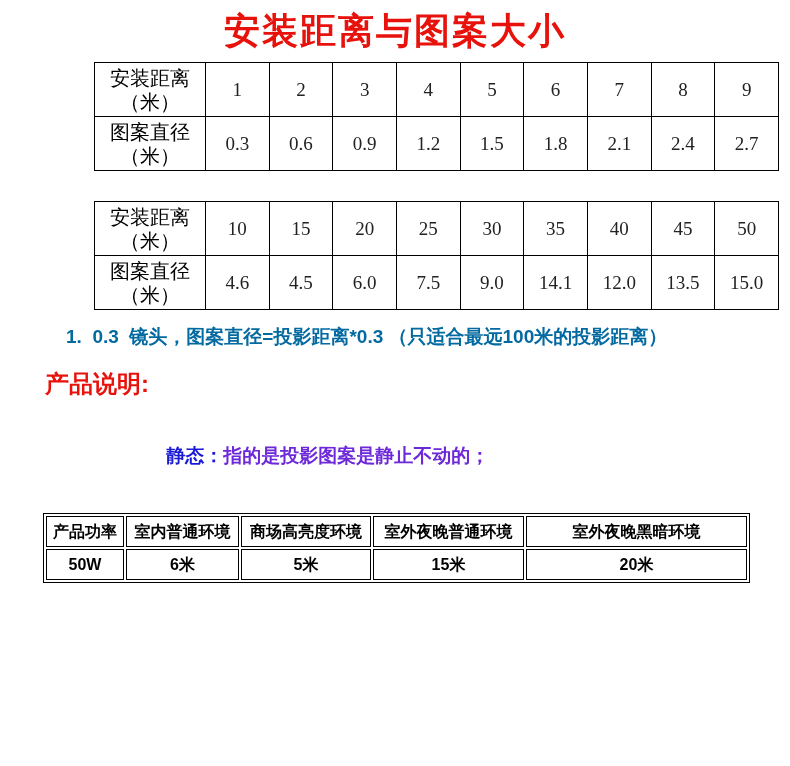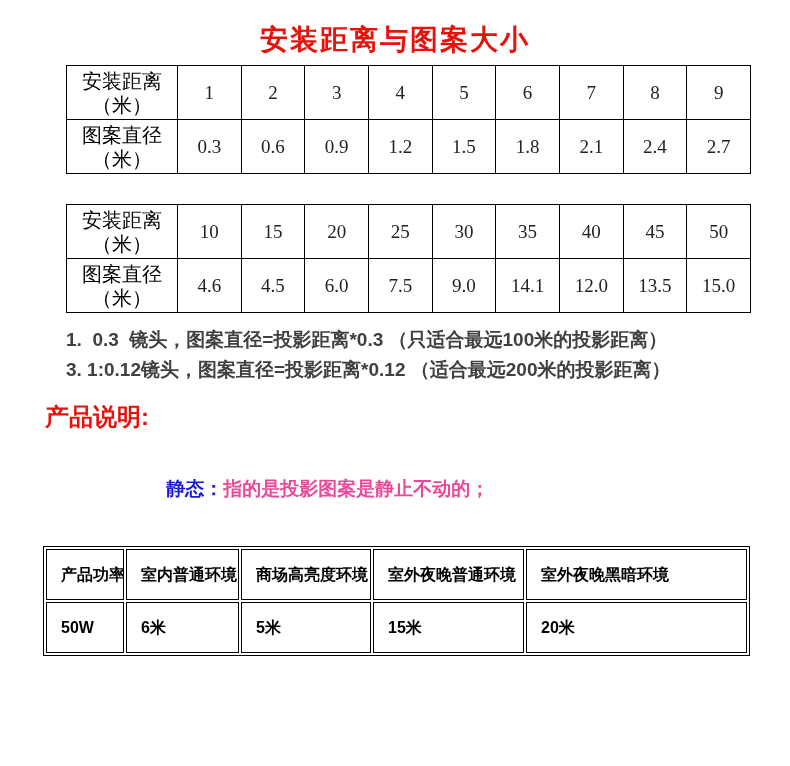--- a/index.html
+++ b/index.html
@@ -11,33 +11,33 @@
   html, body { margin: 0; padding: 0; }
   body {
     width: 790px;
     height: 766px;
     background: #ffffff;
     font-family: "Liberation Sans", sans-serif;
     color: #000;
     overflow: hidden;
   }
   .title {
-    margin: 21px 0 0 0;
+    margin: 7px 0 0 0;
     text-align: center;
-    font-size: 28px;
+    font-size: 36px;
     font-weight: bold;
     letter-spacing: 2px;
     color: var(--title-red);
   }
   
   .dist-table {
     border-collapse: collapse;
     table-layout: fixed;
     width: 685px;
-    margin: 6px 0 0 66px;
+    margin: 6px 0 0 94px;
   }
   .dist-table.second { margin-top: 30px; }
   .dist-table tr { height: 54px; }
   .dist-table td {
     border: 1px solid var(--table-border);
     text-align: center;
     vertical-align: middle;
     font-family: "Liberation Serif", "DejaVu Serif", serif;
     font-size: 19px;
     color: #222;
@@ -46,59 +46,60 @@
   .dist-table td.rowhead {
     font-size: 20px;
     line-height: 1.2;
     color: #000;
   }
   
   .notes {
     margin: 12px 0 0 66px;
     font-size: 19px;
     font-weight: bold;
-    color: #404040;
+    color: #0369a1;
   }
   .notes .note {
     line-height: 30px;
     white-space: pre;
   }
   
   .section-label {
     margin: 16px 0 0 45px;
     font-size: 24px;
     font-weight: bold;
     color: var(--title-red);
   }
   .defs {
     margin: 6px 0 0 145px;
     font-size: 19px;
     font-weight: bold;
   }
   .defs .def { line-height: 33px; white-space: pre; }
   .defs .term { color: var(--term-blue); }
-  .defs .desc { color: #ec4899; }
+  .defs .desc { color: #6d28d9; }
   
   .power-table {
     border-collapse: separate;
     border-spacing: 2px;
     table-layout: fixed;
     width: 707px;
     margin: 8px 0 0 43px;
     border: 1px solid var(--table-border);
     background: #ffffff;
   }
   .power-table td {
     border: 1px solid var(--table-border);
+    text-align: center;
     vertical-align: middle;
     font-size: 16px;
     font-weight: bold;
     height: 21px;
     line-height: 21px;
-    padding: 14px;
+    padding: 4px;
     white-space: nowrap;
     overflow: hidden;
   }
 </style>
 </head>
 <body>
 
 <div class="title">安装距离与图案大小</div>
 
 <table class="dist-table">
@@ -190,21 +191,20 @@
     <td>14.1</td>
     <td>12.0</td>
     <td>13.5</td>
     <td>15.0</td>
   </tr>
 </tbody>
   </table>
 
 <div class="notes">
   <div class="note">1.  0.3  镜头，图案直径=投影距离*0.3 （只适合最远100米的投影距离）</div>
-  <div class="note">3. 1:0.12镜头，图案直径=投影距离*0.12 （适合最远200米的投影距离）</div>
 </div>
 
 <div class="section-label">产品说明:</div>
 
 <div class="defs">
   <div class="def">
     <span class="term">静态：</span><span class="desc">指的是投影图案是静止不动的；</span>
   </div>
 </div>
 

